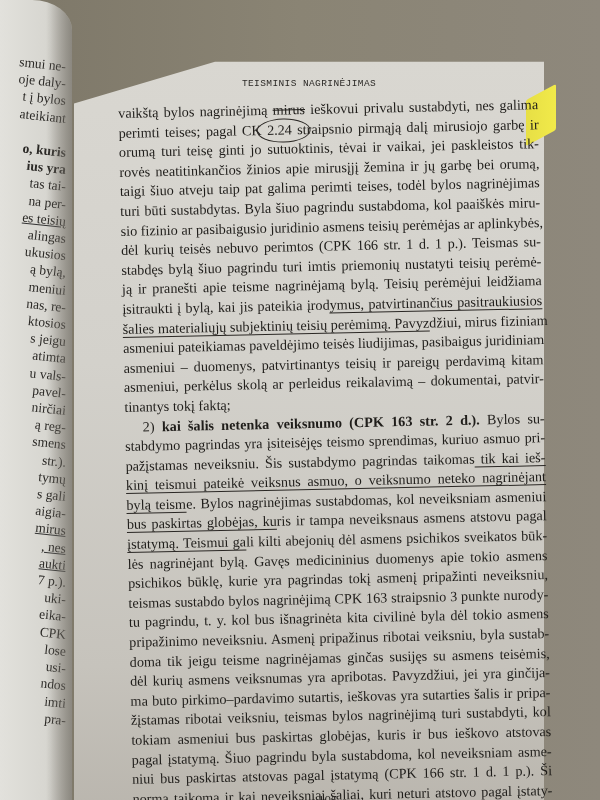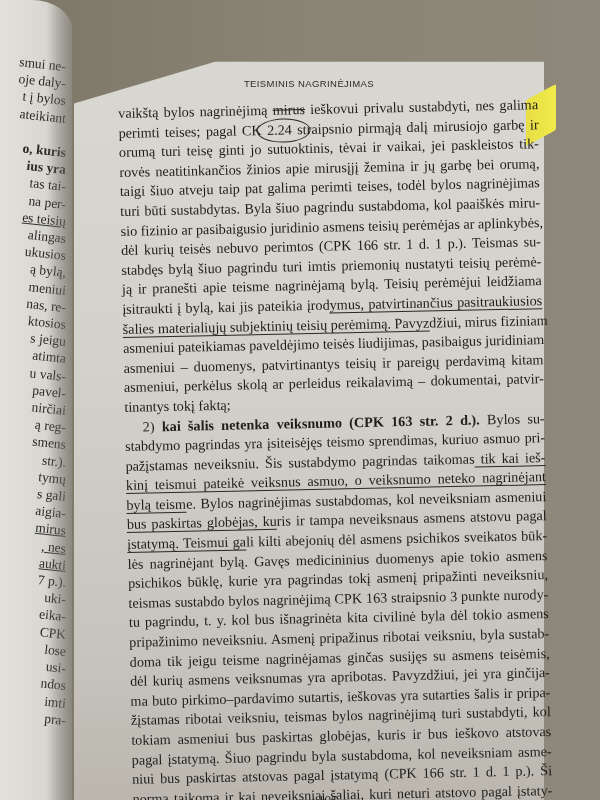--- a/index.html
+++ b/index.html
@@ -28,21 +28,21 @@
     .left-line.blank { height: 17.2px; }
 
     .right-page {
       position: absolute; left: 74px; top: 58px; width: 470px; height: 760px;
       background: linear-gradient(180deg, #d9d7d1 0%, #d3d1cb 40%, #c6c3bc 80%, #b9b5ad 100%);
       clip-path: polygon(0 6%, 30% 0.5%, 100% 0.5%, 100% 100%, 0 100%);
     }
     .page-header {
       position: absolute; left: 74px; top: 78px; width: 470px; text-align: center;
       font-size: 9.5px; letter-spacing: 0.4px; color: #2b2926;
-      font-family: Liberation Sans, sans-serif;
+      font-family: Liberation Mono, monospace;
     }
     .sticky-tab {
       position: absolute; left: 526px; top: 92px; width: 30px; height: 46px;
       background: linear-gradient(90deg, #e7df45, #f1ea4a);
       transform: skewY(-28deg);
       border-radius: 2px;
     }
     .text-block {
       position: absolute; left: 118px; top: 104px; width: 420px;
       transform: rotate(-1.2deg); transform-origin: left top;

